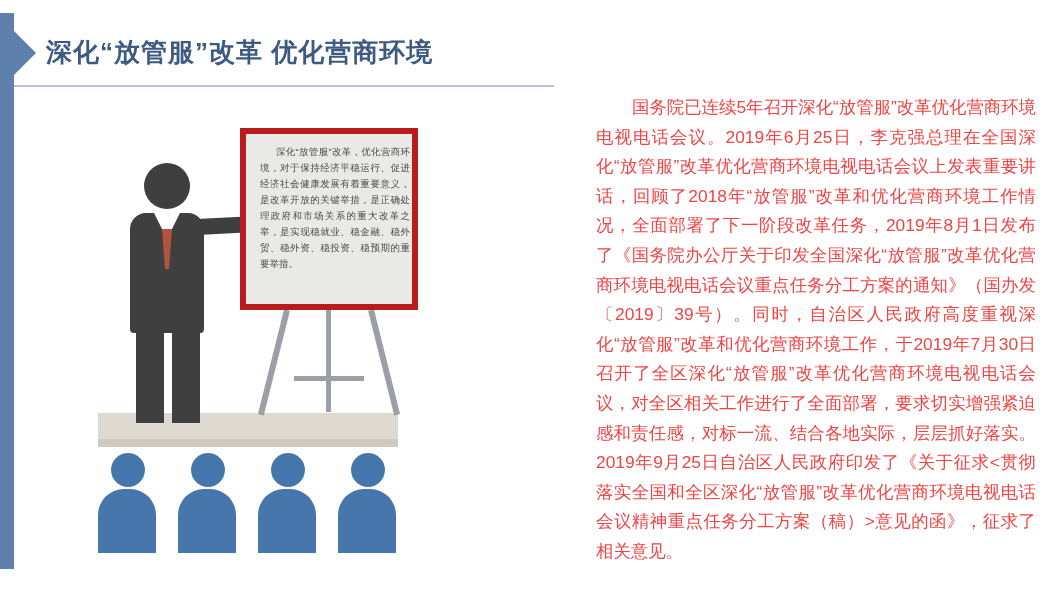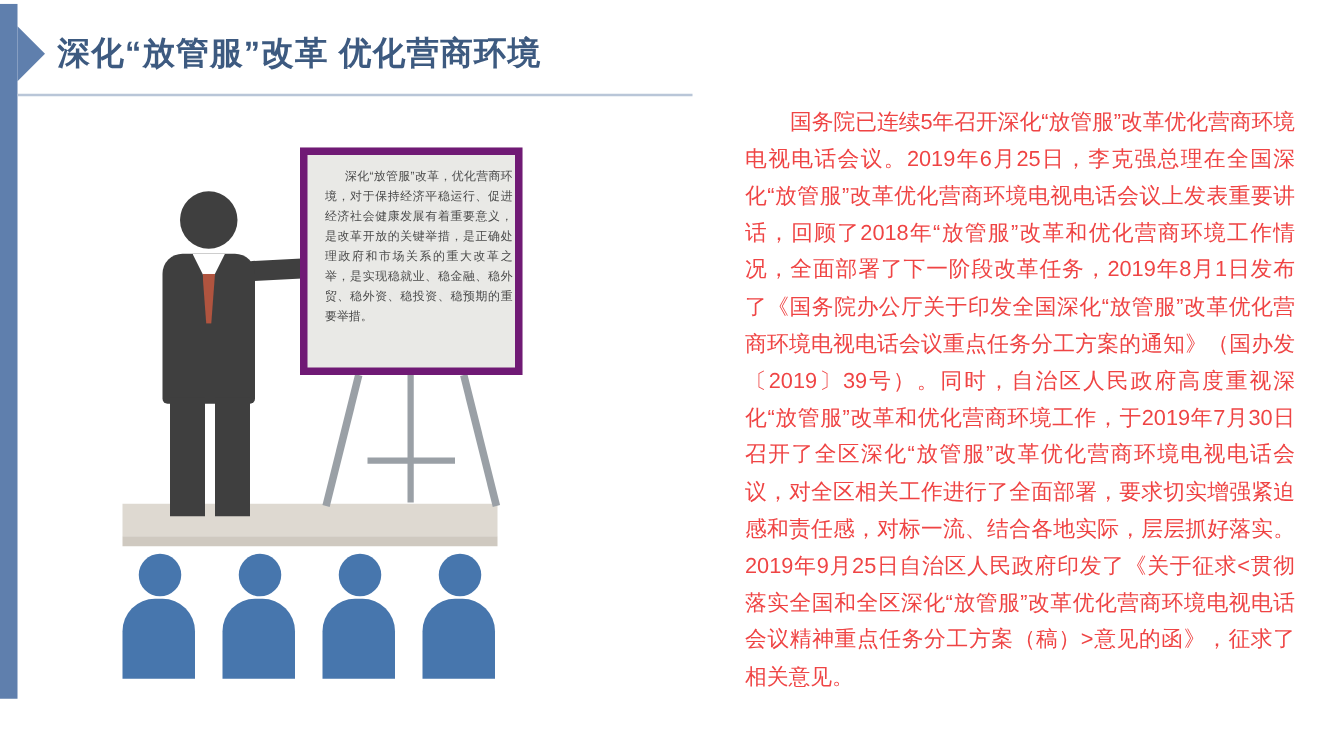--- a/index.html
+++ b/index.html
@@ -9,21 +9,21 @@
   body {
     width: 1054px;
     height: 592px;
     background: #ffffff;
     font-family: "Liberation Sans", sans-serif;
     overflow: hidden;
     position: relative;
   }
   .slide {
     position: absolute;
-    left: 0; top: 3px;
+    left: 0; top: 13px;
     width: 1054px;
     height: 556px;
     background: #ffffff;
     overflow: hidden;
   }
 
   
   .left-bar {
     position: absolute;
     left: 0; top: 0;
@@ -169,21 +169,21 @@
     left: 200px; top: 20px;
     width: 190px;
     height: 290px;
   }
   .board {
     position: absolute;
     left: 0; top: 0;
     width: 178px;
     height: 182px;
     background: #e9e9e6;
-    border: 6px solid #701a75;
+    border: 6px solid #b91c1c;
     box-sizing: border-box;
   }
   .board-text {
     position: absolute;
     left: 14px; top: 10px;
     width: 150px;
     font-size: 9.5px;
     line-height: 16px;
     color: #4a4a4a;
     text-align: justify;

